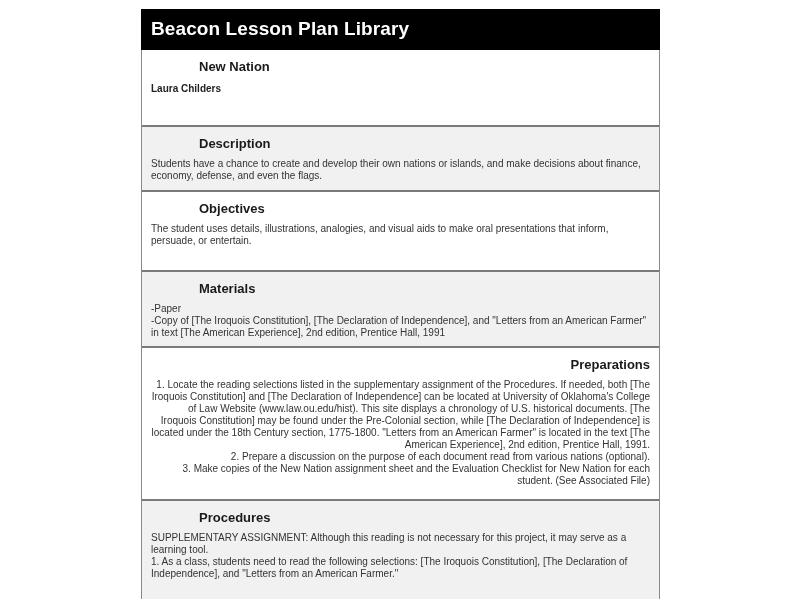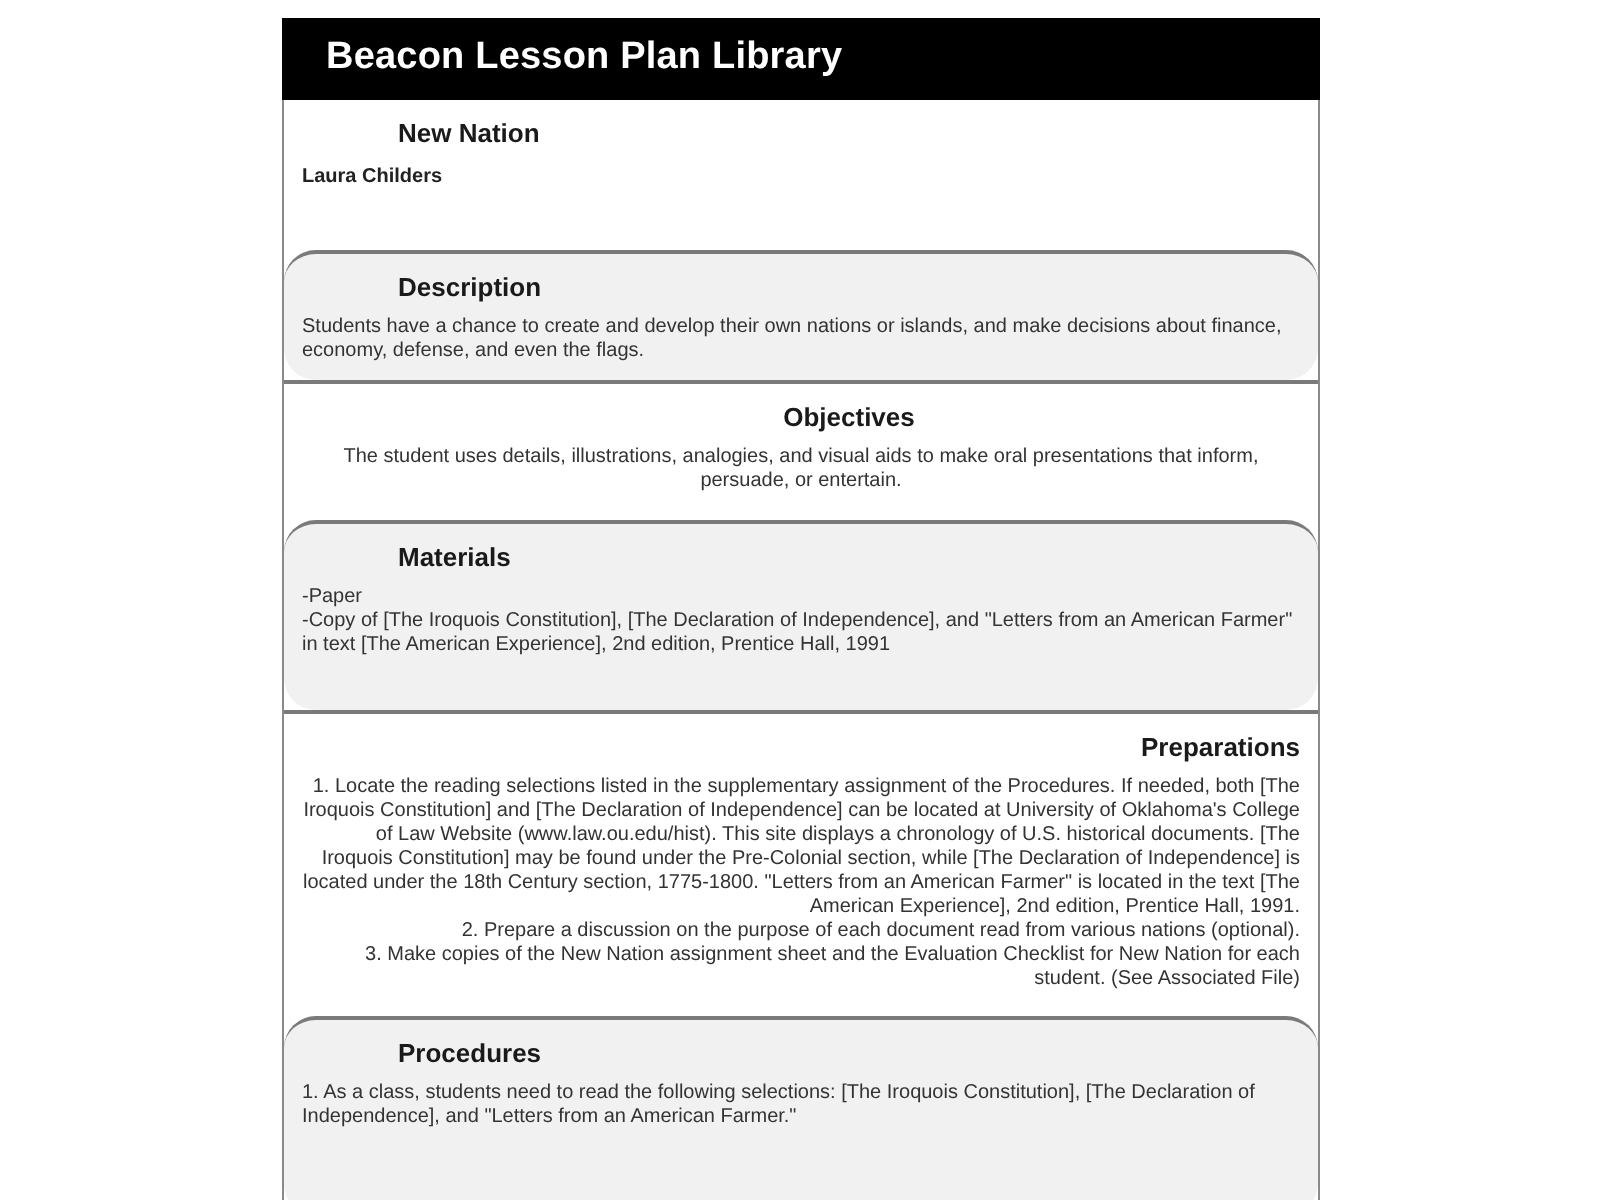--- a/index.html
+++ b/index.html
@@ -18,38 +18,38 @@
       top: 9px;
       width: 519px;
       border-left: 1px solid #8a8a8a;
       border-right: 1px solid #8a8a8a;
       box-sizing: border-box;
     }
     .banner {
       background: #000000;
       height: 41px;
       box-sizing: border-box;
-      padding: 8px 10px 0 22px;
+      padding: 8px 10px 0 10px;
       margin: 0 -1px;
     }
     .banner h1 {
       margin: 0;
       color: #ffffff;
       font-size: 19px;
       font-weight: bold;
       letter-spacing: 0.1px;
       line-height: 24px;
     }
     .section {
       border-top: 2px solid #7a7a7a;
       padding: 9px 9px 0 9px;
       box-sizing: border-box;
       background: #ffffff;
     }
-    .section.shade { background: #f1f1f1; border-radius: 16px; }
+    .section.shade { background: #f1f1f1; }
     .title-section {
       height: 75px;
       padding-top: 9px;
       border-top: none;
     }
     .lesson-title {
       margin: 0;
       font-size: 14px;
       font-weight: bold;
       line-height: 18px;
@@ -70,22 +70,22 @@
       color: #1a1a1a;
       padding-left: 48px;
     }
     .section .body {
       font-size: 10px;
       line-height: 12px;
       color: #333333;
     }
     .body .line { display: block; }
     #sec-description { height: 65px; }
-    #sec-objectives { height: 70px; text-align: center; }
-    #sec-materials { height: 95px; }
+    #sec-objectives { height: 80px; }
+    #sec-materials { height: 76px; }
     #sec-preparations { height: 153px; text-align: right; }
     #sec-procedures { height: 100px; }
   </style>
 </head>
 <body>
 
 <div class="page">
 
   <div class="banner">
     <h1>Beacon Lesson Plan Library</h1>
@@ -121,17 +121,18 @@
     <div class="body">
       <span class="line">1. Locate the reading selections listed in the supplementary assignment of the Procedures. If needed, both [The Iroquois Constitution] and [The Declaration of Independence] can be located at University of Oklahoma's College of Law Website (www.law.ou.edu/hist). This site displays a chronology of U.S. historical documents. [The Iroquois Constitution] may be found under the Pre-Colonial section, while [The Declaration of Independence] is located under the 18th Century section, 1775-1800. "Letters from an American Farmer" is located in the text [The American Experience], 2nd edition, Prentice Hall, 1991.</span>
       <span class="line">2. Prepare a discussion on the purpose of each document read from various nations (optional).</span>
       <span class="line">3. Make copies of the New Nation assignment sheet and the Evaluation Checklist for New Nation for each student. (See Associated File)</span>
     </div>
   </div>
 
   <div class="section shade" id="sec-procedures">
     <h2>Procedures</h2>
     <div class="body">
+      <span class="line">SUPPLEMENTARY ASSIGNMENT: Although this reading is not necessary for this project, it may serve as a learning tool.</span>
       <span class="line">1. As a class, students need to read the following selections: [The Iroquois Constitution], [The Declaration of Independence], and "Letters from an American Farmer."</span>
     </div>
   </div>
 
 </div>
 
 </body></html>

